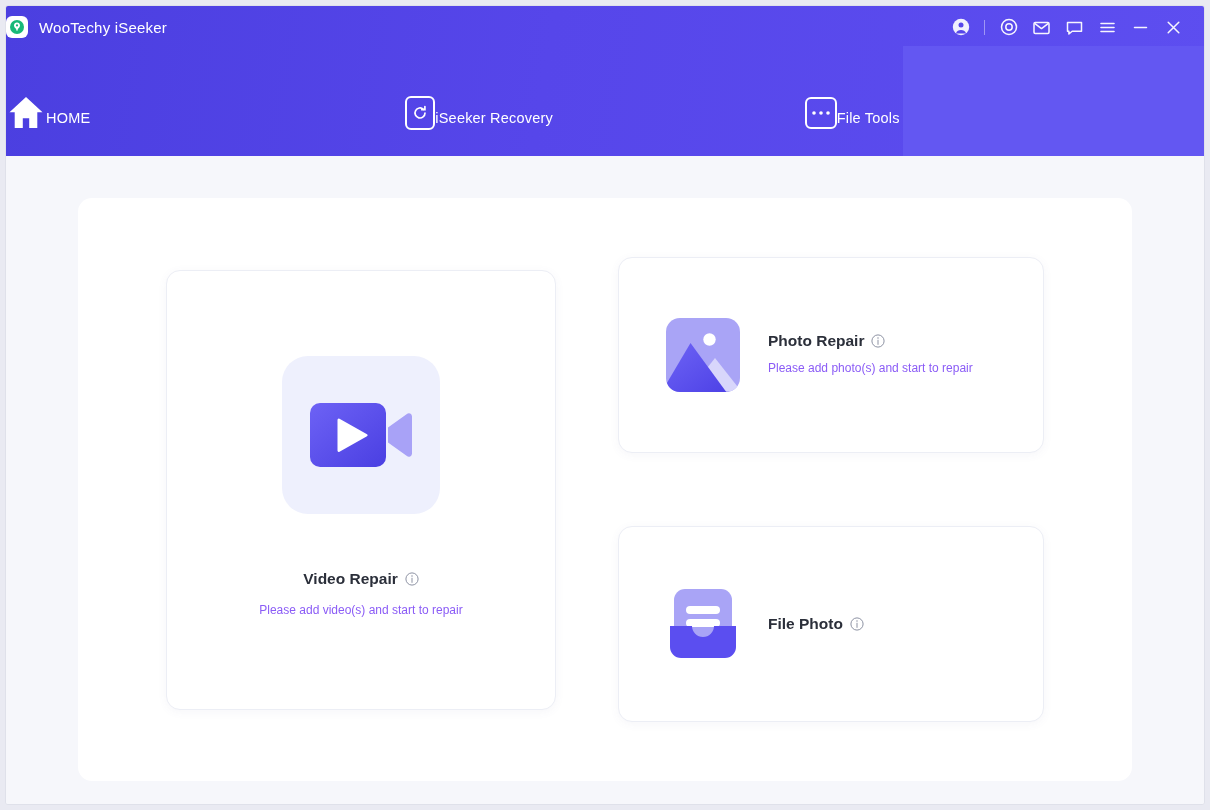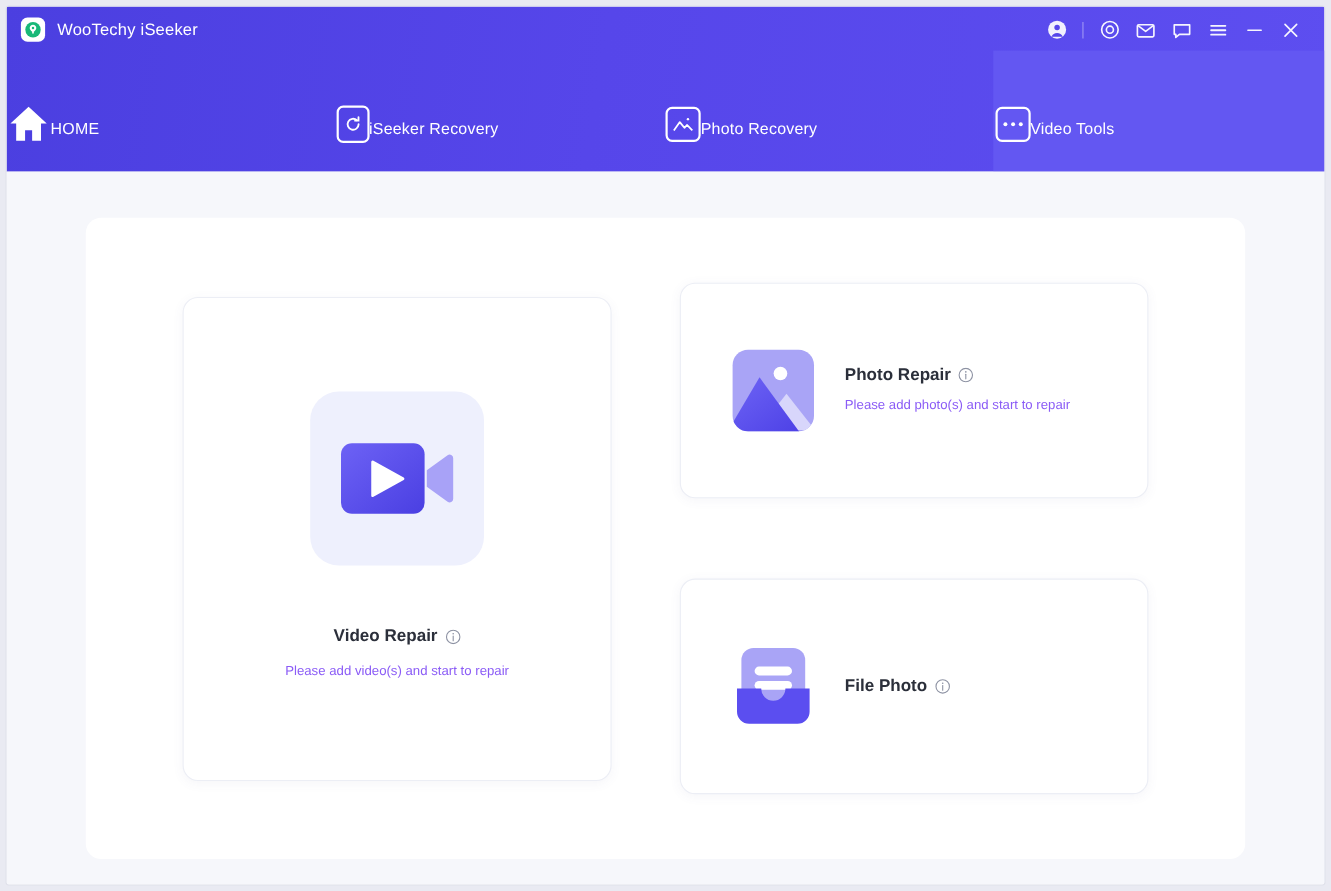--- a/index.html
+++ b/index.html
@@ -42,21 +42,21 @@
     width: 303px;
     height: 110px;
     background: #6357f2;
     box-shadow: -1px 0 0 rgba(255,255,255,0.22) inset;
   }
 
   #titlebar {
     position: relative;
     height: 42px;
     display: flex;
-    padding: 0 14px 0 13px;
+    padding: 0 14px 0 0;
     z-index: 3;
   }
 
   #brand {
     display: flex;
     align-items: center;
     gap: 11px;
   }
 
   #logo-badge {
@@ -344,43 +344,32 @@
           <span class="icon-box">
             <svg width="16" height="16" viewBox="0 0 16 16" fill="none" stroke="#ffffff" stroke-width="1.7" stroke-linecap="round">
               <path d="M13 8A5 5 0 1 1 11.4 4.3"></path>
               <path d="M12.9 1.6v3.1h-3.1"></path>
             </svg>
           </span>
         </span>
         <span class="nav-label">iSeeker Recovery</span>
       </div>
 
-      <div class="navtab">
-        <span class="nav-icon">
-          <span class="icon-box square">
-            <svg width="20" height="18" viewBox="0 0 20 18" fill="none" stroke="#ffffff" stroke-width="1.6" stroke-linejoin="round">
-              <path d="M1.6 14.6 7 7l4.2 5.2 2.3-2.6 4.9 5"></path>
-              <circle cx="14.4" cy="4.3" r="1.1" fill="#ffffff" stroke="none"></circle>
-            </svg>
-          </span>
-        </span>
-        <span class="nav-label">Photo Recovery</span>
-      </div>
 
       <div class="navtab">
         <span class="nav-icon">
           <span class="icon-box square">
             <svg width="20" height="6" viewBox="0 0 20 6">
               <circle cx="3" cy="3" r="1.8" fill="#ffffff"></circle>
               <circle cx="10" cy="3" r="1.8" fill="#ffffff"></circle>
               <circle cx="17" cy="3" r="1.8" fill="#ffffff"></circle>
             </svg>
           </span>
         </span>
-        <span class="nav-label">Video Tools</span>
+        <span class="nav-label">File Tools</span>
       </div>
 
     </div>
   </div>
 
   <div id="body-area">
     <div id="panel">
 
       <div id="video-card">
 

